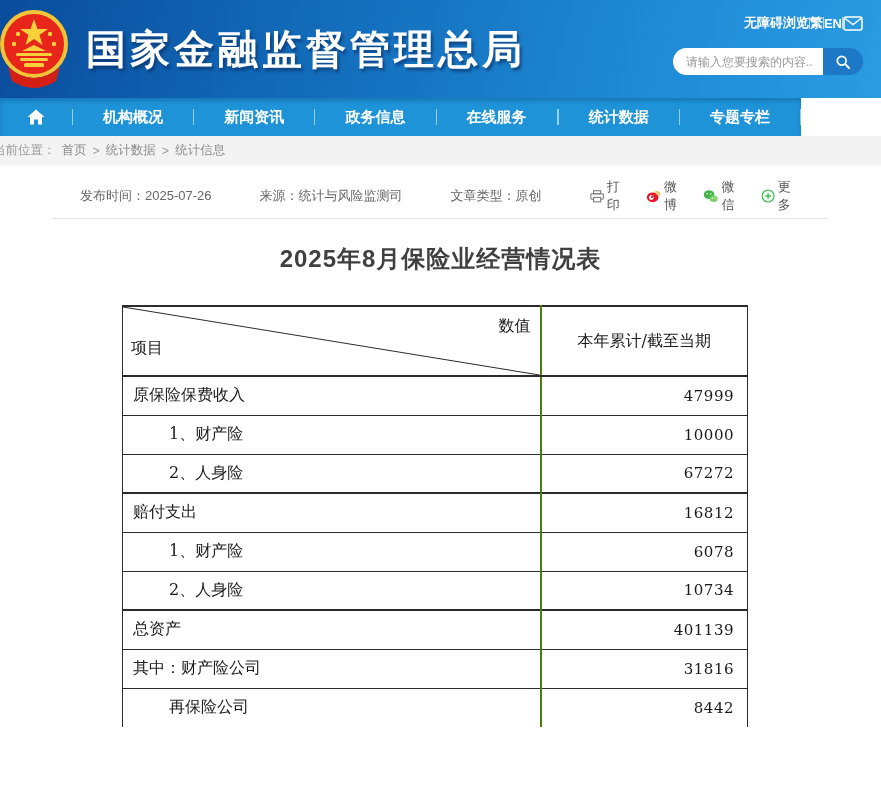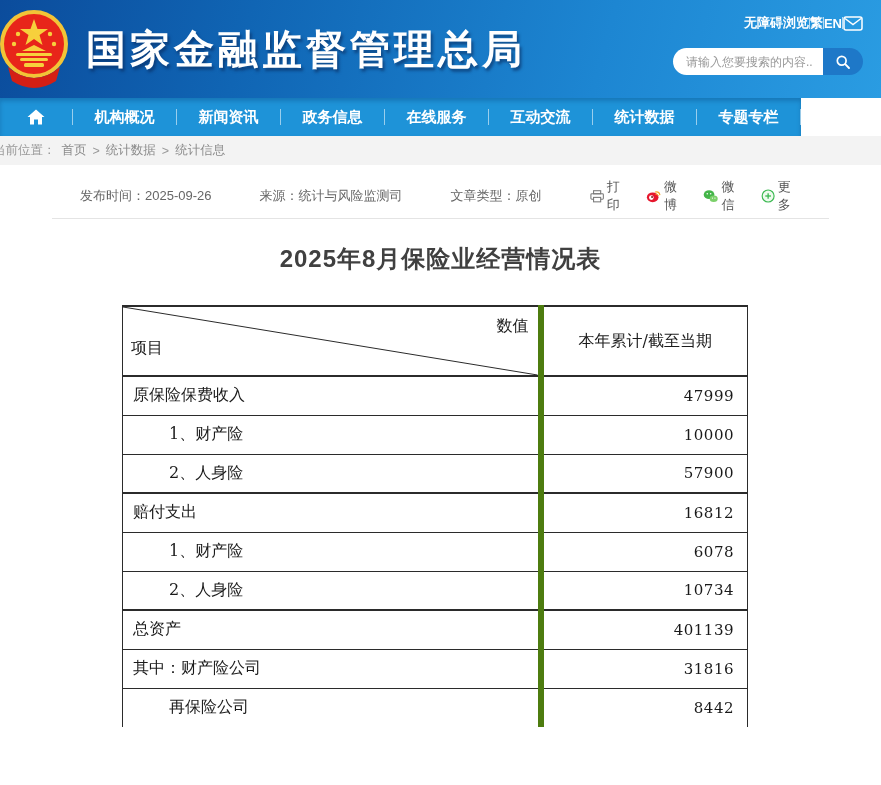--- a/index.html
+++ b/index.html
@@ -53,21 +53,21 @@
                    color:#404040; letter-spacing:1px; }
   .table-wrap { width:625px; margin:30px 0 0 122px; }
   .unit-note { text-align:right; font-family:"DejaVu Serif", serif; font-size:15px;
                color:#222; margin-bottom:3px; }
 
   table.stat { width:625px; border-collapse:collapse; table-layout:fixed;
                font-family:"DejaVu Serif", serif; color:#1a1a1a; font-size:16px; }
   table.stat col.c1 { width:418px; }
   table.stat col.c2 { width:207px; }
   table.stat { border-top:2px solid #2b2b2b; border-left:1px solid #2b2b2b; border-right:1px solid #2b2b2b; }
-  table.stat td, table.stat th { border-right:6px solid #4d7c0f; }
+  table.stat td, table.stat th { border-right:2px solid #4d7c0f; }
   table.stat td:last-child, table.stat th:last-child { border-right:none; }
   tr.hdr th { height:70px; font-weight:normal; border-bottom:2px solid #2b2b2b; }
   .corner-cell { position:relative; }
   .corner-cell svg { position:absolute; left:0; top:0; width:100%; height:100%; }
   .corner-top { position:absolute; top:9px; right:9px; font-size:16px; }
   .corner-bottom { position:absolute; bottom:16px; left:8px; font-size:16px; }
   .vhead { text-align:center; font-size:16px; }
   tr.data td { height:39px; border-top:1px solid #2b2b2b; }
   tr.data.section td { border-top:2px solid #2b2b2b; }
   td.lbl { padding-left:10px; text-align:left; }
@@ -128,41 +128,40 @@
   </div>
   <div class="nav-sep"></div>
   <div class="nav-item">机构概况</div>
   <div class="nav-sep"></div>
   <div class="nav-item">新闻资讯</div>
   <div class="nav-sep"></div>
   <div class="nav-item">政务信息</div>
   <div class="nav-sep"></div>
   <div class="nav-item">在线服务</div>
   <div class="nav-sep"></div>
-  <div class="nav-item">互动交流</div>
   <div class="nav-sep"></div>
   <div class="nav-item">统计数据</div>
   <div class="nav-sep"></div>
   <div class="nav-item">专题专栏</div>
   <div class="nav-sep"></div>
 </div>
 
 <div class="breadcrumb">
   <div class="inner">
     <span>当前位置：</span>
     <span class="crumb">首页</span>
     <span>&gt;</span>
     <span class="crumb">统计数据</span>
     <span>&gt;</span>
     <span class="crumb">统计信息</span>
   </div>
 </div>
 
 <div class="meta-row">
-  <span class="meta-item">发布时间：2025-09-26</span>
+  <span class="meta-item">发布时间：2025-07-26</span>
   <span class="meta-item">来源：统计与风险监测司</span>
   <span class="meta-item">文章类型：原创</span>
 
   <div class="share-group">
     <span class="share-btn">
       <svg width="16" height="15" viewBox="0 0 16 15">
         <rect x="4" y="1" width="8" height="3.5" fill="none" stroke="#7a7a7a" stroke-width="1.2"></rect>
         <rect x="1" y="4.5" width="14" height="6" rx="1" fill="none" stroke="#7a7a7a" stroke-width="1.2"></rect>
         <rect x="4" y="8.5" width="8" height="5" fill="#fff" stroke="#7a7a7a" stroke-width="1.2"></rect>
       </svg>
@@ -225,21 +224,21 @@
     <tr class="data section">
       <td class="lbl">原保险保费收入</td>
       <td class="val">47999</td>
     </tr>
     <tr class="data indent-1">
       <td class="lbl">1、财产险</td>
       <td class="val">10000</td>
     </tr>
     <tr class="data indent-1">
       <td class="lbl">2、人身险</td>
-      <td class="val">57900</td>
+      <td class="val">67272</td>
     </tr>
     <tr class="data section">
       <td class="lbl">赔付支出</td>
       <td class="val">16812</td>
     </tr>
     <tr class="data indent-1">
       <td class="lbl">1、财产险</td>
       <td class="val">6078</td>
     </tr>
     <tr class="data indent-1">

